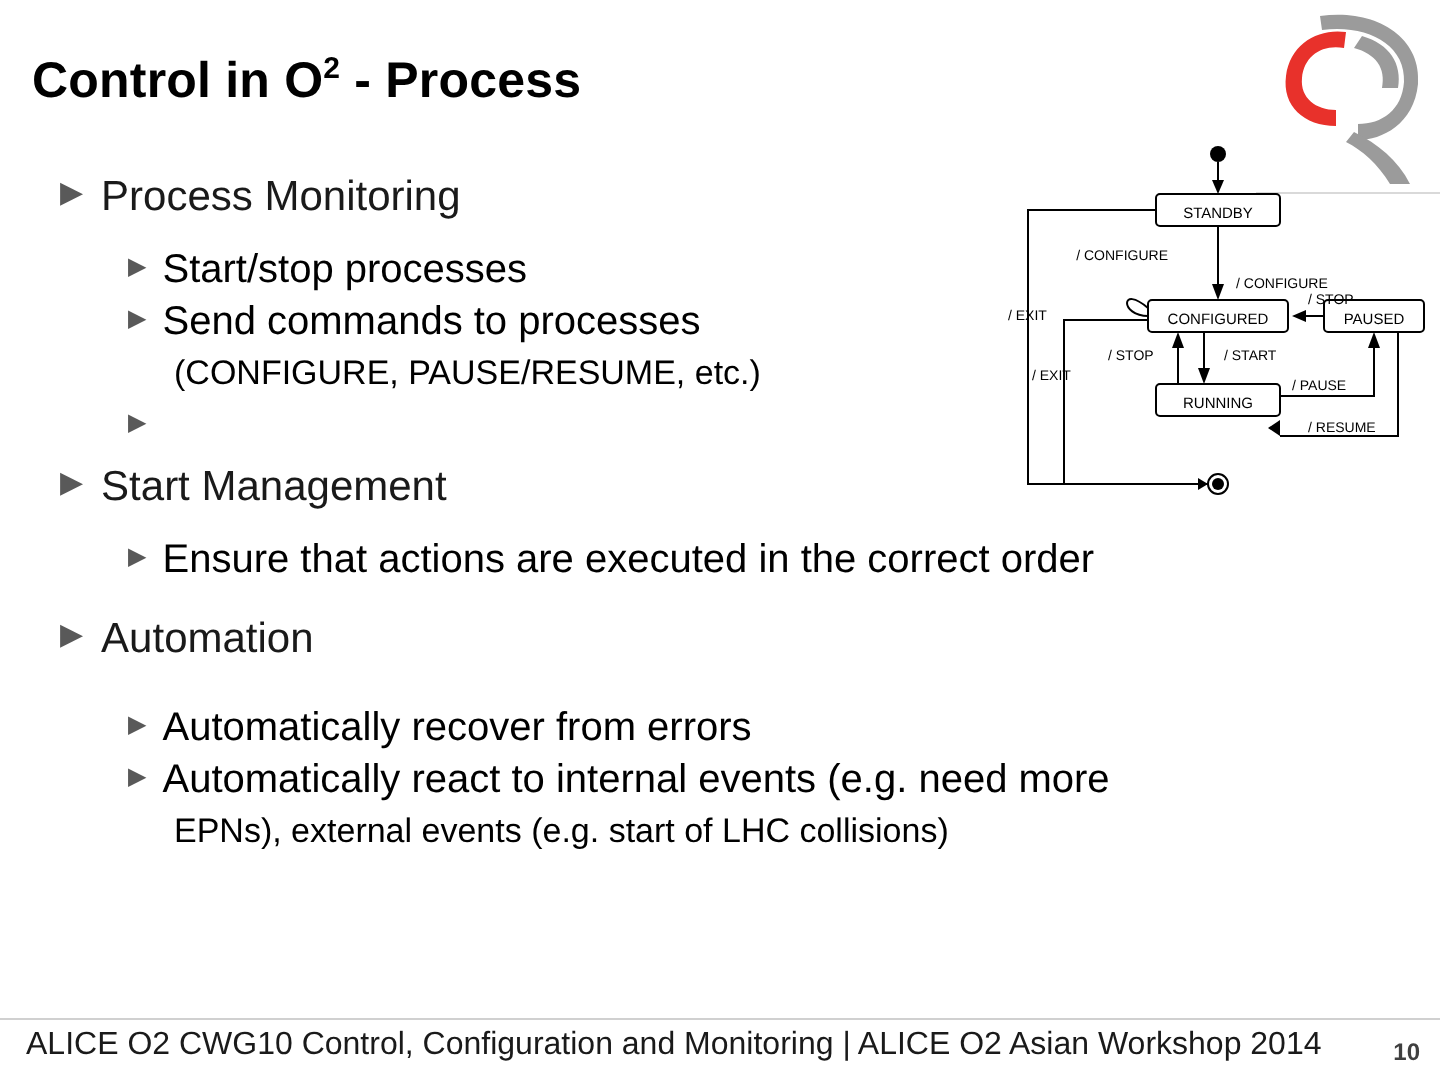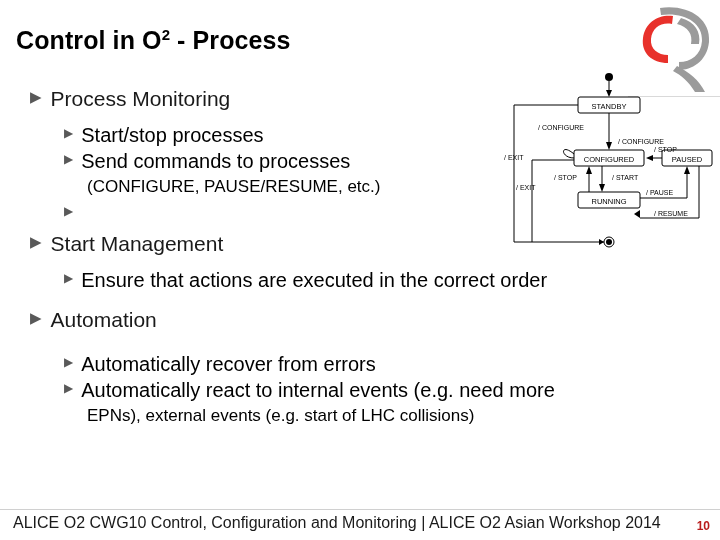--- a/index.html
+++ b/index.html
@@ -135,21 +135,21 @@
     color: #1a1a1a;
     white-space: nowrap;
     margin-left: 13px;
   }
   .footer-page {
     position: absolute;
     right: 10px;
     bottom: 7px;
     font-size: 12px;
     font-weight: bold;
-    color: #b91c1c;
+    color: #404040;
   }
 </style>
 </head>
 <body>
 
 <div class="logo">
   <svg width="95" height="95" viewBox="0 0 95 95" xmlns="http://www.w3.org/2000/svg">
 
     <path d="M35 8 C 62 4, 86 18, 84 42 C 82 62, 66 70, 54 70 L 54 62 C 66 62, 76 55, 77 41 C 78 22, 58 12, 36 15 Z" fill="#9b9b9b"></path>
     <path d="M52 66 C 64 72, 74 80, 80 92 L 70 92 C 64 82, 56 75, 48 71 Z" fill="#9b9b9b"></path>

